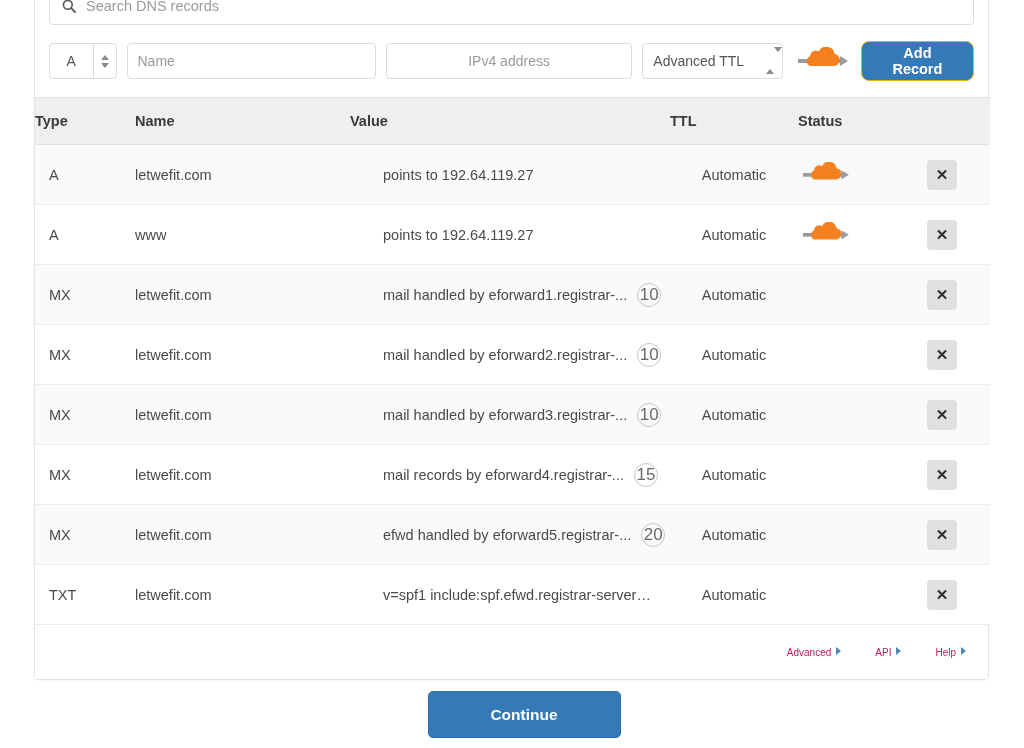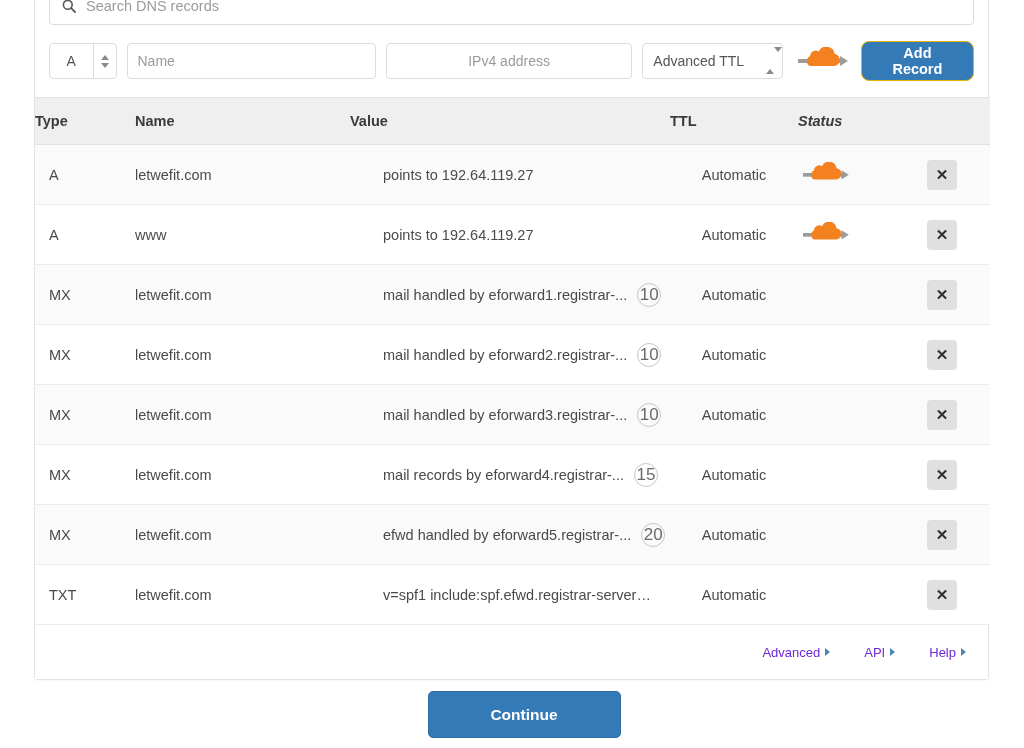--- a/index.html
+++ b/index.html
@@ -134,21 +134,21 @@
     height: 60px;
     vertical-align: middle;
   }
   table.dns tbody tr:nth-child(odd) td { background: #fafafa; }
   table.dns tbody tr:nth-child(even) td { background: #ffffff; }
 
   .c-type   { width: 100px; padding-left: 14px; }
   .c-name   { width: 215px; padding-left: 0; }
   .c-value  { width: 320px; }
   .c-ttl    { width: 128px; text-align: center; }
-  .c-status { width: 128px; font-style: italic; }
+  .c-status { width: 128px; }
   .c-del    { width: 64px; }
 
   .val-wrap { display: flex; align-items: center; gap: 10px; margin-left: 32px; }
   .val-text {
     white-space: nowrap; overflow: hidden; text-overflow: ellipsis;
     max-width: 268px;
   }
   .prio {
     flex: none;
     width: 24px; height: 24px; border-radius: 50%;
@@ -170,23 +170,23 @@
 
   
   .card-footer {
     height: 54px;
     display: flex; align-items: center; justify-content: flex-end;
     gap: 34px;
     padding-right: 22px;
     background: #fff;
   }
   .foot-link {
-    color: #6d28d9; font-size: 13px;
+    color: #be185d; font-size: 10px;
     text-decoration: none; cursor: pointer;
-    display: inline-flex; align-items: center; gap: 5px;
+    display: inline-flex; align-items: flex-start; gap: 5px;
   }
   .foot-link .caret {
     width: 0; height: 0;
     border-top: 4px solid transparent;
     border-bottom: 4px solid transparent;
     border-left: 5px solid #4a87b9;
   }
 
   
   .continue-wrap {

